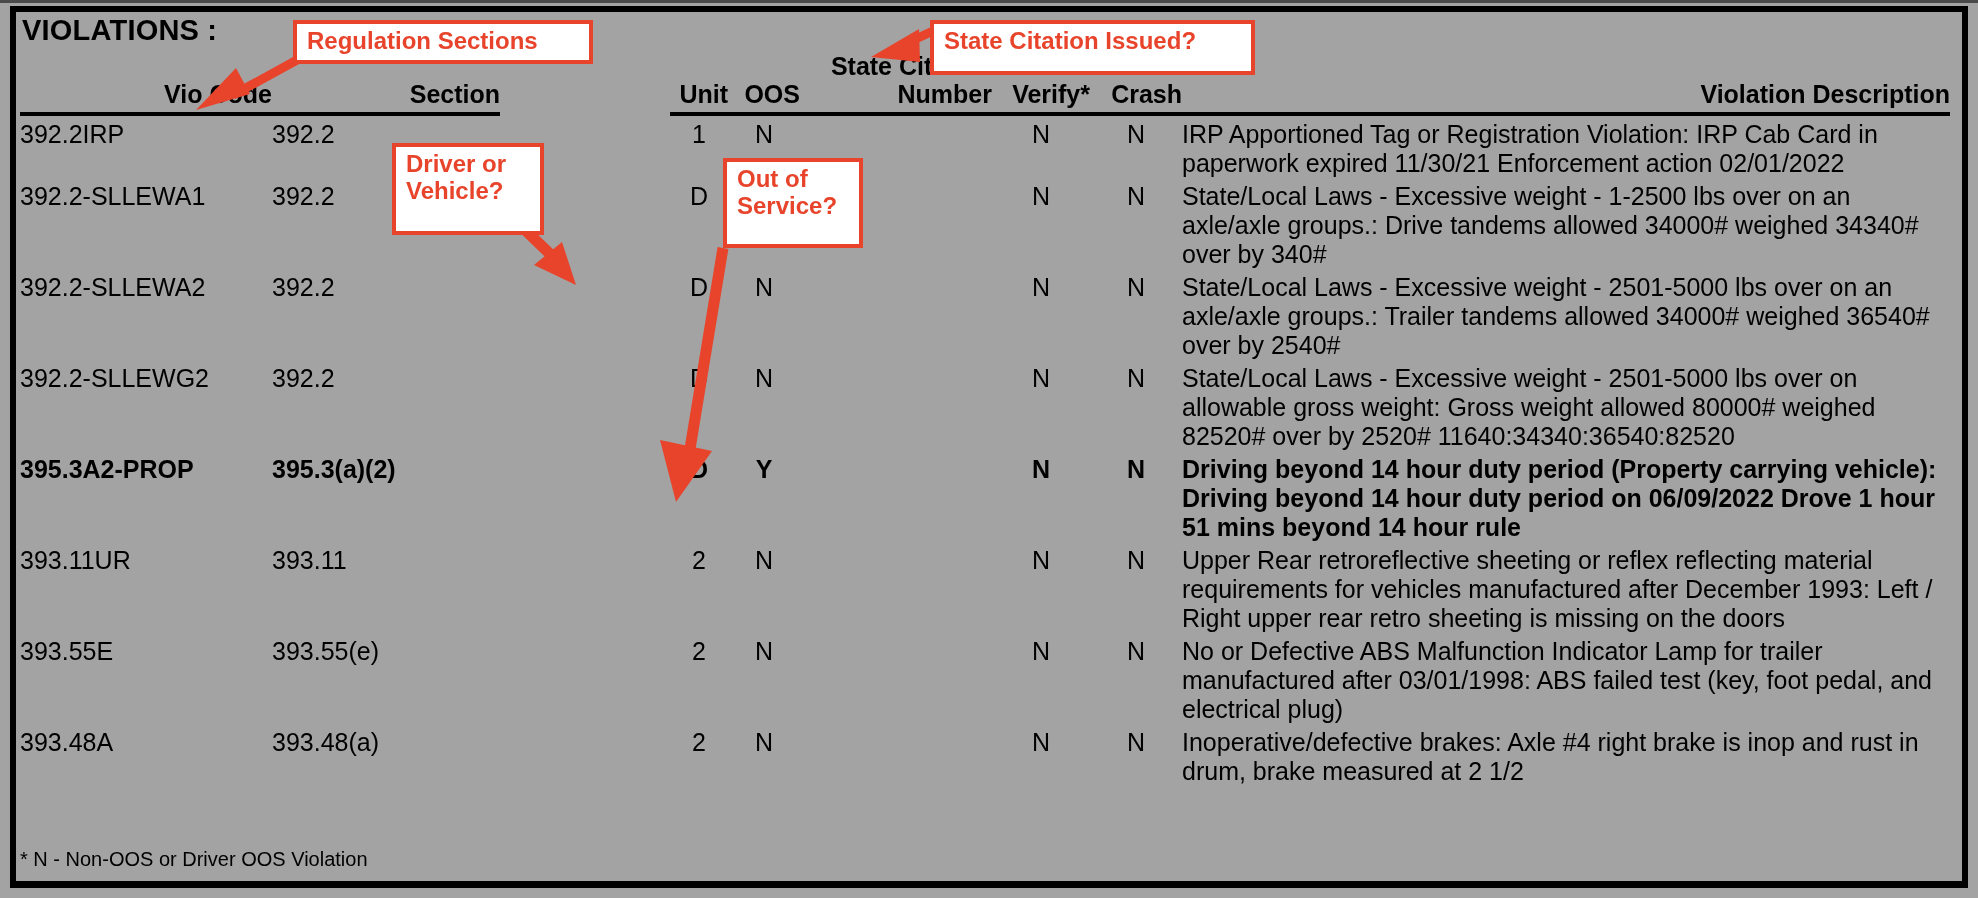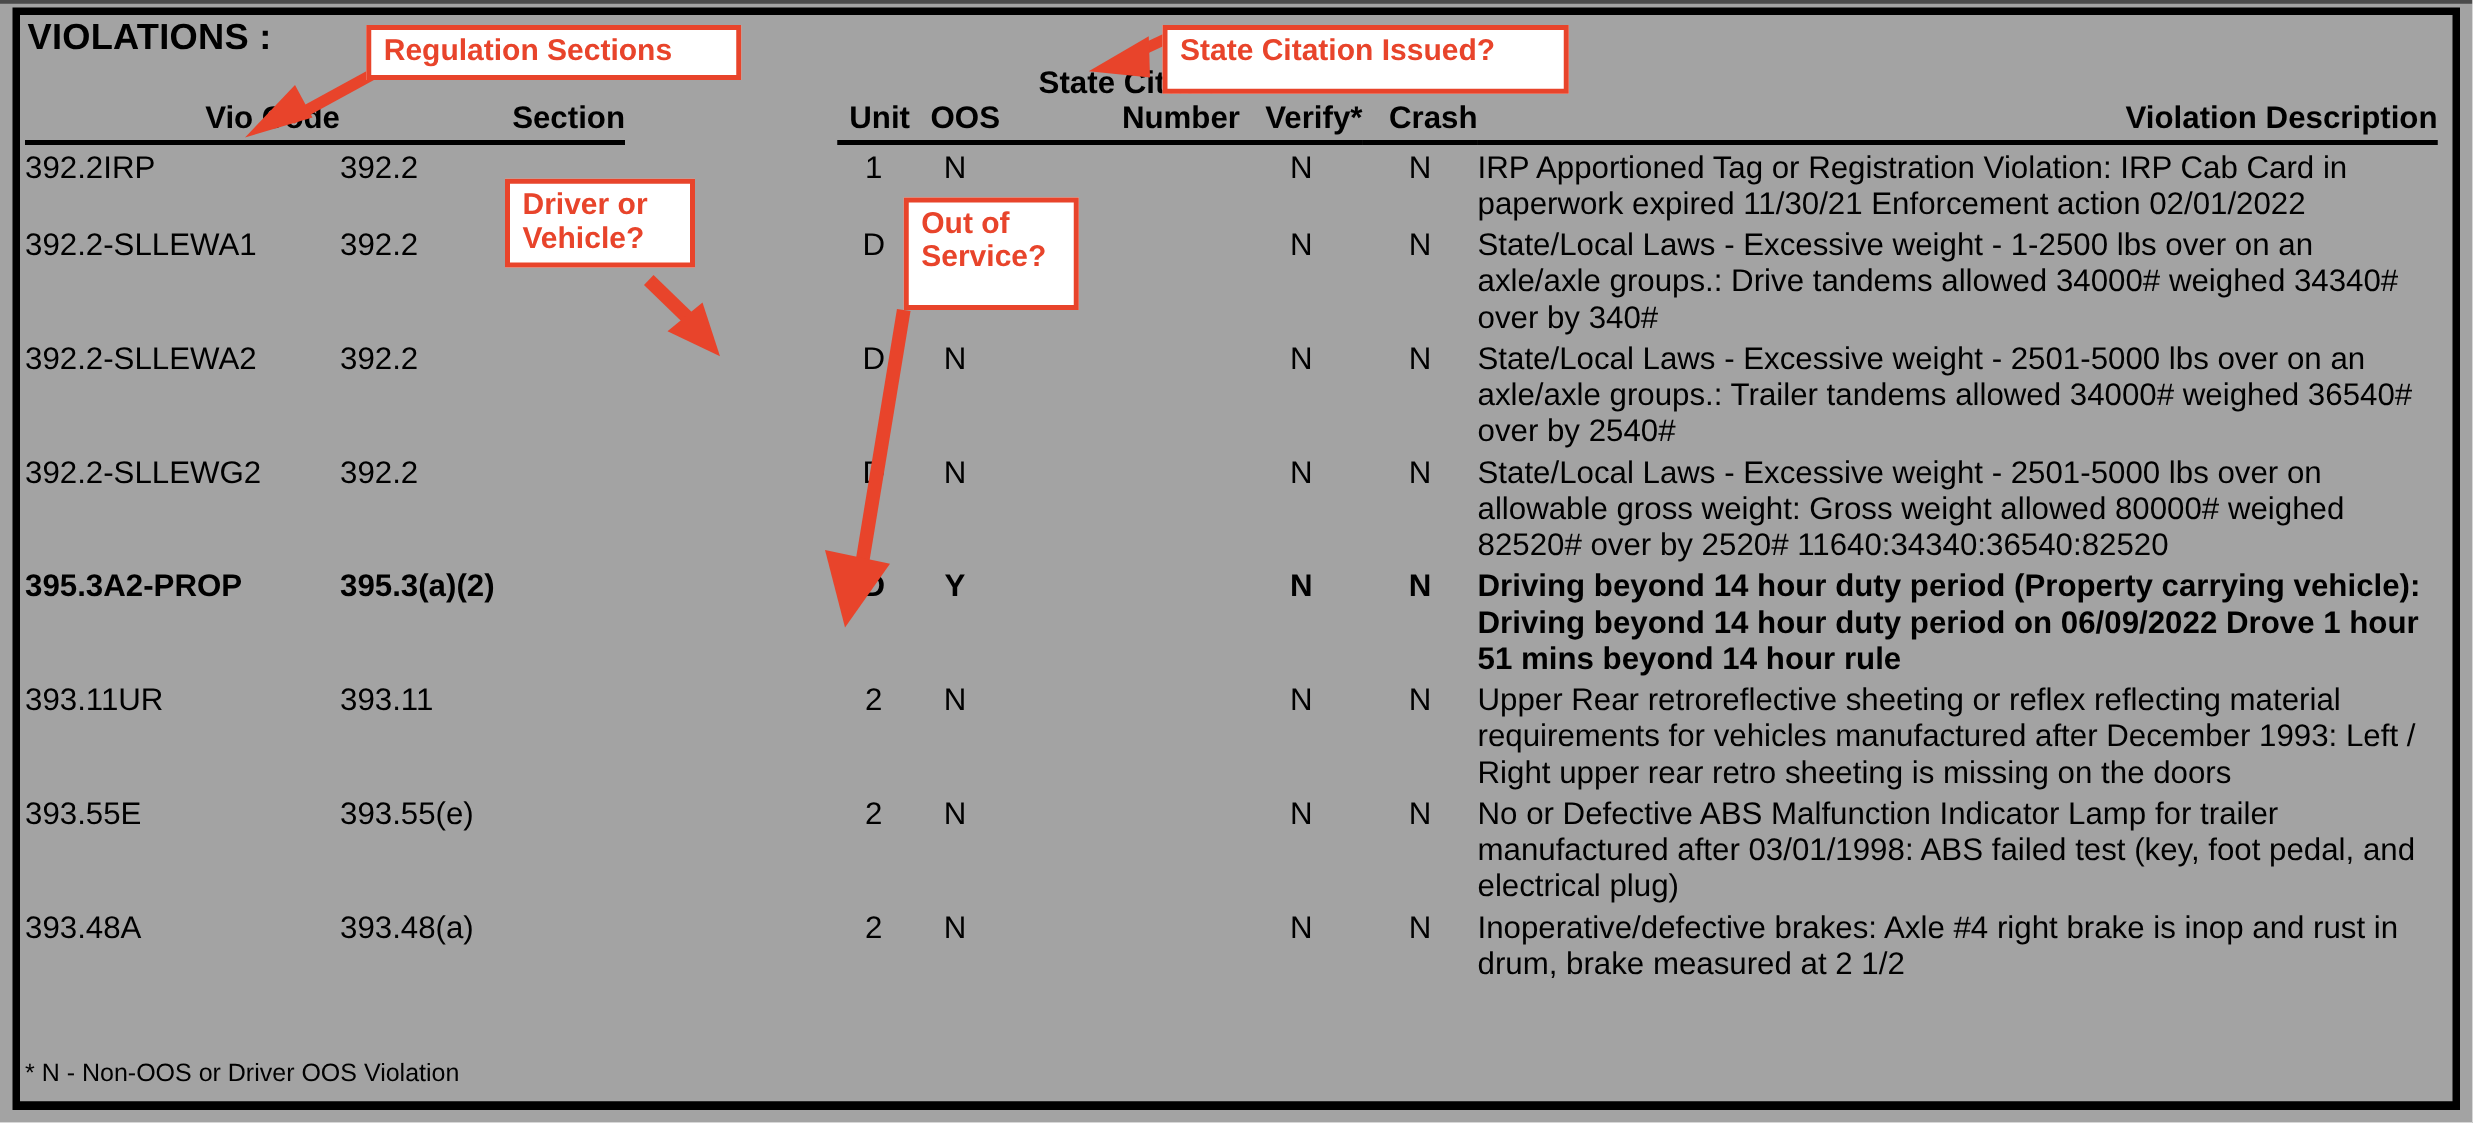--- a/index.html
+++ b/index.html
@@ -268,21 +268,21 @@
   </svg>
 
   <div class="anno-box" style="left:293px; top:20px; width:300px; height:44px;">
     <span>Regulation Sections</span>
   </div>
 
   <div class="anno-box" style="left:930px; top:20px; width:325px; height:55px;">
     <span>State Citation Issued?</span>
   </div>
 
-  <div class="anno-box" style="left:404px; top:143px; width:152px; height:71px;">
+  <div class="anno-box" style="left:392px; top:143px; width:152px; height:92px;">
     <span style="white-space:pre-line;">Driver or
 Vehicle?</span>
   </div>
 
   <div class="anno-box" style="left:723px; top:158px; width:140px; height:90px;">
     <span style="white-space:pre-line;">Out of
 Service?</span>
   </div>
 
 </div>

